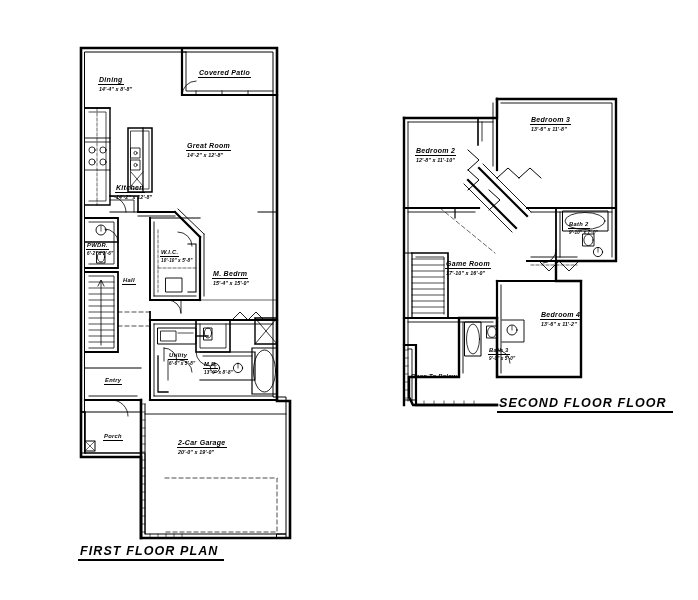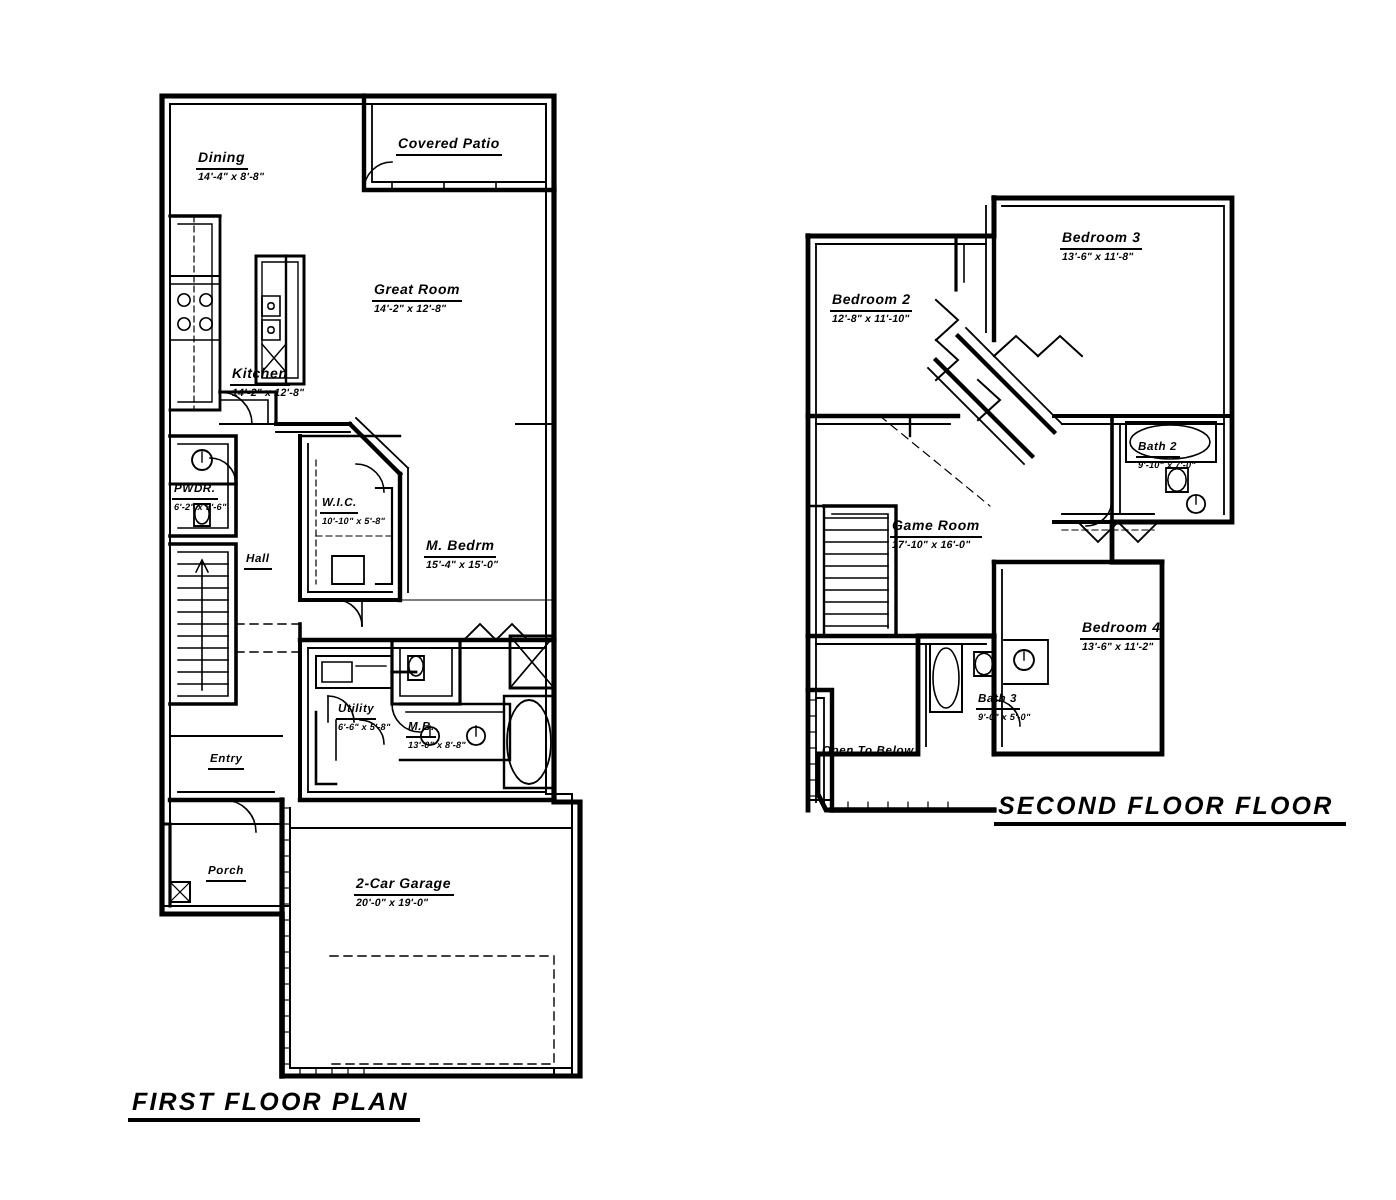--- a/index.html
+++ b/index.html
@@ -398,21 +398,21 @@
 
 <div class="lbl small nounder" style="left:103px;top:424px;">
   <span class="nm" style="border-bottom:1.1px solid #000;">Porch</span>
 </div>
 
 <div class="lbl" style="left:177px;top:431px;">
   <span class="nm">2-Car Garage</span>
   <span class="dim">20'-0" x 19'-0"</span>
 </div>
 
-<div class="title" style="left:64px;top:544px;">
+<div class="title" style="left:78px;top:544px;">
   <span>FIRST FLOOR PLAN</span>
 </div>
 
 <div class="lbl" style="left:415px;top:139px;">
   <span class="nm">Bedroom 2</span>
   <span class="dim">12'-8" x 11'-10"</span>
 </div>
 
 <div class="lbl" style="left:530px;top:108px;">
   <span class="nm">Bedroom 3</span>

